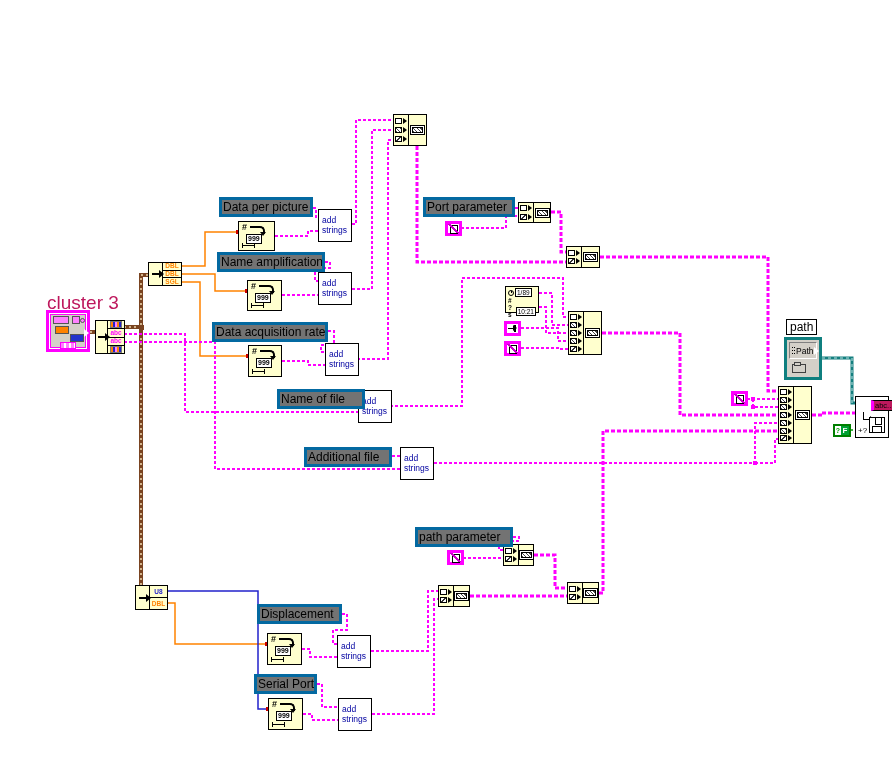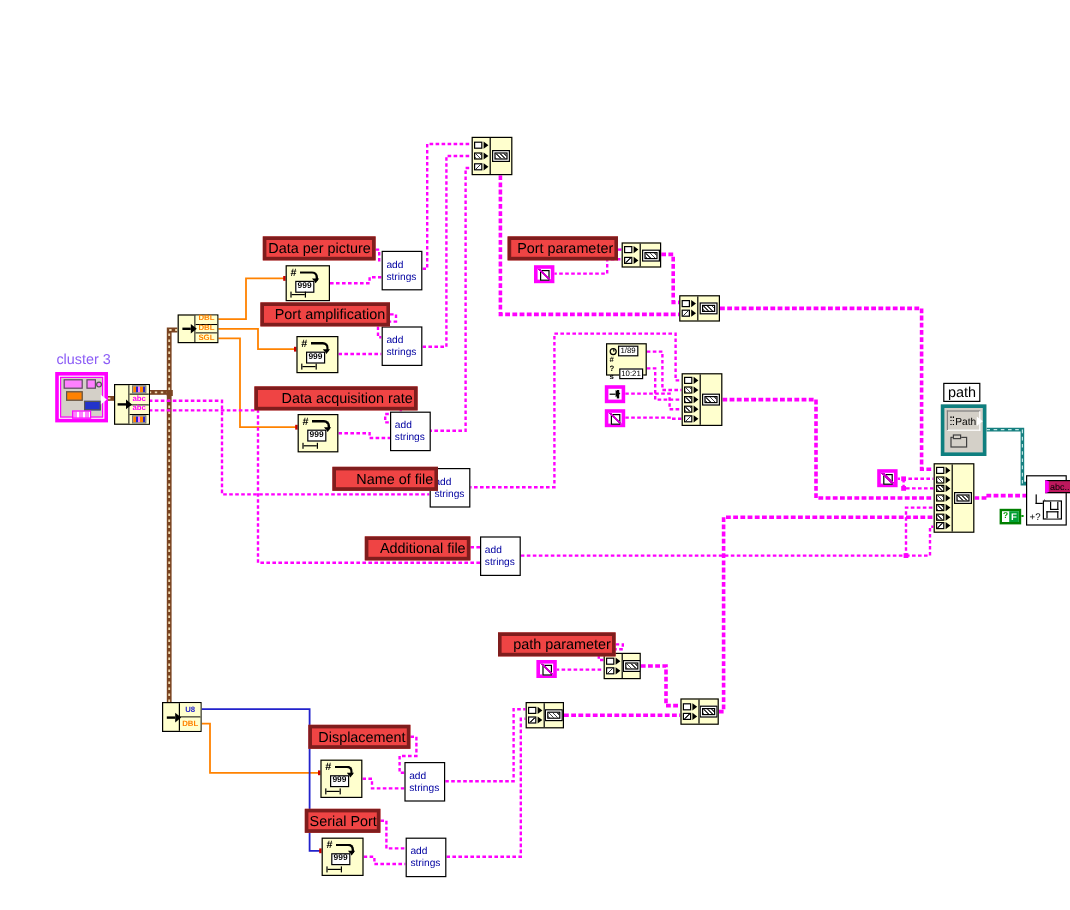--- a/index.html
+++ b/index.html
@@ -1,24 +1,24 @@
 <!DOCTYPE html>
 <html><head>
 <meta charset="utf-8">
 <style>
   html,body{margin:0;padding:0;background:#fff}
   #canvas{position:relative;width:892px;height:758px;background:#ffffff;
           font-family:"Liberation Sans",sans-serif;overflow:hidden}
   svg.wires{position:absolute;left:0;top:0;z-index:1}
 
   
-  .lbl{position:absolute;z-index:3;border:3px solid #7f1d1d;background:#ef4444;color:#000;
-       font-size:12px;line-height:14px;padding:0 1px;white-space:nowrap;text-align:right;
+  .lbl{position:absolute;z-index:3;border:3px solid #0369a1;background:#737373;color:#000;
+       font-size:12px;line-height:14px;padding:0 1px;white-space:nowrap;text-align:left;
        box-sizing:border-box;overflow:hidden}
-  .plain{position:absolute;z-index:3;font-size:12px;color:#8b5cf6;white-space:nowrap}
+  .plain{position:absolute;z-index:3;font-size:19px;color:#be185d;white-space:nowrap}
   .pathlbl{position:absolute;z-index:3;border:1px solid #000;background:#fff;color:#000;
        font-size:12px;line-height:14px;padding:0 3px;white-space:nowrap;box-sizing:border-box}
 
   
   .node{position:absolute;z-index:2;background:#FFFFCE;border:1px solid #000;box-sizing:border-box}
 
   
   .as{position:absolute;z-index:2;background:#fff;border:1px solid #000;box-sizing:border-box;
       color:#0000A0;font-size:8.5px;line-height:10px;padding:5px 1px 0 3px;word-spacing:20px}
 
@@ -291,22 +291,22 @@
     <div class="unb-ar" style="width:13px">
         <span class="arr"></span>
       </div>
     <div class="unb-rows">
       <div class="unb-row t-u8">U8</div>
       <div class="unb-row t-dbl">DBL</div>
     </div>
   </div>
 
   <div class="lbl" style="left:219px;top:197px;width:94px">Data per picture</div>
-  <div class="lbl" style="left:217px;top:252px;width:108px">Port amplification</div>
-  <div class="lbl" style="left:212px;top:322px;width:136px">Data acquisition rate</div>
+  <div class="lbl" style="left:217px;top:252px;width:108px">Name amplification</div>
+  <div class="lbl" style="left:212px;top:322px;width:116px">Data acquisition rate</div>
   <div class="lbl" style="left:277px;top:389px;width:88px">Name of file</div>
   <div class="lbl" style="left:304px;top:447px;width:88px">Additional file</div>
   <div class="lbl" style="left:423px;top:197px;width:92px">Port parameter</div>
   <div class="lbl" style="left:415px;top:527px;width:98px">path parameter</div>
   <div class="lbl" style="left:257px;top:604px;width:85px">Displacement</div>
   <div class="lbl" style="left:254px;top:674px;width:63px">Serial Port</div>
 
   <div class="conv" style="left:238px;top:221px;width:37px;height:30px">
       <span class="c-hash">#</span>
       <span class="c-curve"></span>

